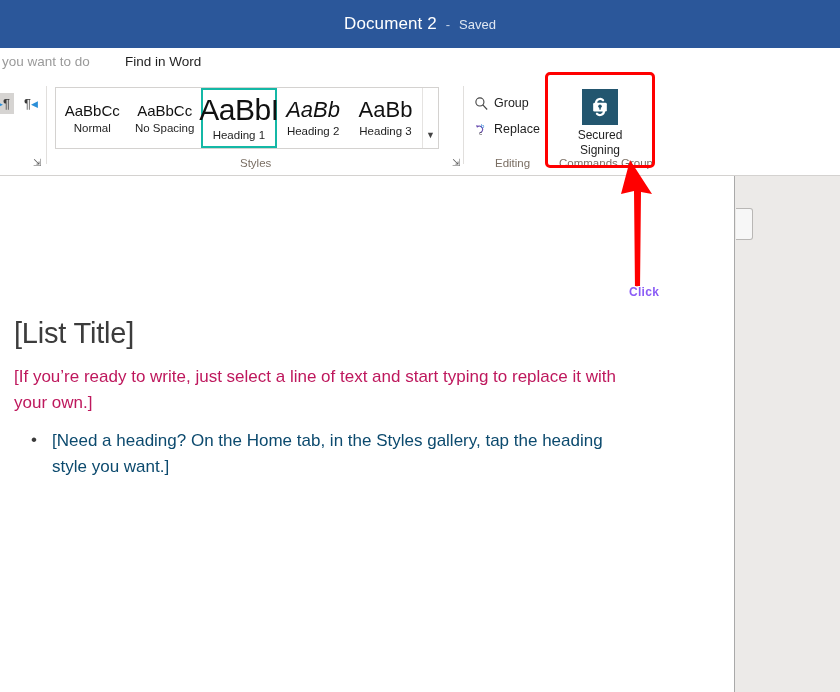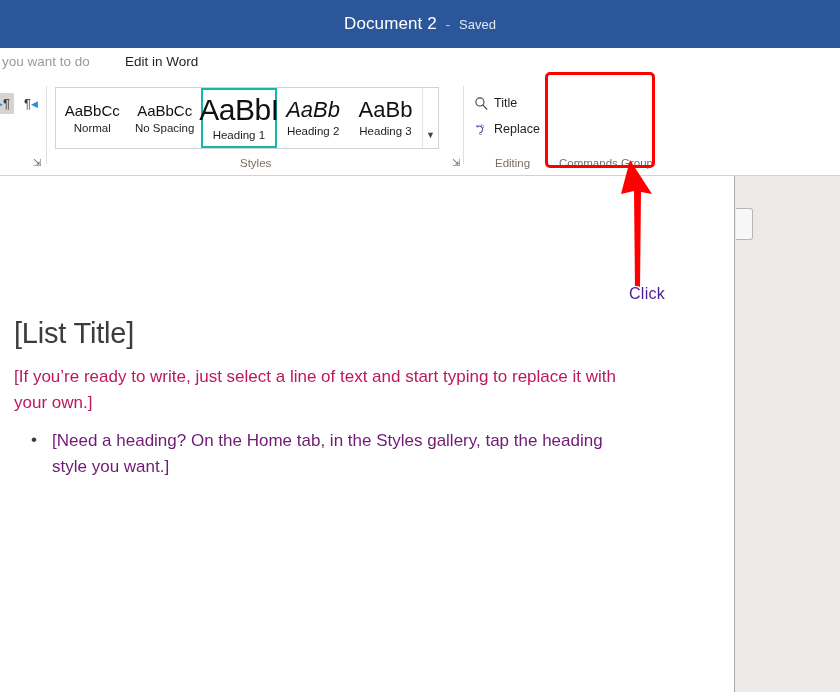--- a/index.html
+++ b/index.html
@@ -273,21 +273,21 @@
   }
   .bullet-list {
     margin: 0;
     padding: 0;
     list-style: none;
   }
   .bullet-li {
     position: relative;
     font-size: 17px;
     line-height: 26px;
-    color: #701a75;
+    color: #0c4a6e;
     padding-left: 38px;
     margin-bottom: 8px;
   }
   .bullet-li::before {
     content: "\2022";
     position: absolute;
     left: 17px;
     top: -1px;
     font-size: 17px;
     color: #3b3b3b;
@@ -296,23 +296,23 @@
   
   .callout-arrow {
     position: absolute;
     left: 608px; top: 160px;
     width: 60px; height: 130px;
     pointer-events: none;
   }
   .click-label {
     position: absolute;
     left: 629px; top: 285px;
-    font-size: 16px;
-    font-weight: normal;
-    color: #4c1d95;
+    font-size: 12px;
+    font-weight: bold;
+    color: #8b5cf6;
     letter-spacing: 0.3px;
     text-shadow:
       -1.5px -1.5px 0 #fff,  1.5px -1.5px 0 #fff,
       -1.5px  1.5px 0 #fff,  1.5px  1.5px 0 #fff,
       -1.5px 0 0 #fff, 1.5px 0 0 #fff,
       0 -1.5px 0 #fff, 0 1.5px 0 #fff;
   }
 </style>
 </head>
 <body>
@@ -322,21 +322,21 @@
   <div class="titlebar">
     <div class="title-group">
       <span class="doc-title">Document 2</span>
       <span class="title-dash">-</span>
       <span class="save-state">Saved</span>
     </div>
   </div>
 
   <div class="tellme-strip">
     <span class="tellme-text">you want to do</span>
-    <span class="edit-in-word">Edit in Word</span>
+    <span class="edit-in-word">Find in Word</span>
   </div>
 
   <div class="ribbon">
 
     <div class="para-dir-wrap">
       <div class="para-btn active">
         <span class="dir-caret">▶</span>
           <span class="pilcrow">¶</span>
       </div>
       <div class="para-btn">
@@ -374,35 +374,50 @@
     <div class="grp-sep" style="left:545px;"></div>
 
     <div class="editing-group">
       <div class="edit-cmd">
         <span class="ico-find">
           <svg width="15" height="15" viewBox="0 0 16 16">
             <circle cx="6.3" cy="6.3" r="4.3" fill="none" stroke="#444" stroke-width="1.2"></circle>
             <line x1="9.4" y1="9.4" x2="14" y2="14.4" stroke="#444" stroke-width="1.2"></line>
           </svg>
         </span>
-        <span>Title</span>
+        <span>Group</span>
       </div>
       <div class="edit-cmd">
         <span class="ico-replace">
           <svg width="15" height="15" viewBox="0 0 16 16">
             <path d="M3 5.5 A3.6 3.6 0 1 1 6 11.5" fill="none" stroke="#6b4fb0" stroke-width="1.2"></path>
             <path d="M2.2 3.2 L3.2 5.8 L5.6 4.6 Z" fill="#6b4fb0"></path>
             <text x="7.5" y="6.2" font-size="6.5" fill="#2b7fd4" font-family="Liberation Sans, sans-serif">b</text>
             <text x="5.5" y="13.6" font-size="6" fill="#444" font-family="Liberation Sans, sans-serif">c</text>
           </svg>
         </span>
         <span>Replace</span>
       </div>
     </div>
 
+    <div class="cmd-group">
+      <div class="ss-icon">
+        <svg width="28" height="28" viewBox="0 0 32 32">
+          <path d="M11.5 11.5 a4.6 4.6 0 0 1 8 -3.2" fill="none" stroke="#ffffff" stroke-width="2.6" stroke-linecap="round"></path>
+          <path d="M20.5 20.5 a4.6 4.6 0 0 1 -8 3.2" fill="none" stroke="#ffffff" stroke-width="2.6" stroke-linecap="round"></path>
+          <rect x="8.2" y="11.2" width="15.6" height="10" rx="1.6" fill="#ffffff"></rect>
+          <circle cx="16" cy="15" r="2" fill="#23566f"></circle>
+          <rect x="15.2" y="15" width="1.7" height="4" fill="#23566f"></rect>
+        </svg>
+      </div>
+      <div class="ss-label">
+        <span>Secured</span><br>
+        <span>Signing</span>
+      </div>
+    </div>
 
     <span class="launcher" style="left:33px;  top:77px;">⇲</span>
     <span class="grp-caption" style="left:240px; top:77px;">Styles</span>
     <span class="launcher" style="left:452px; top:77px;">⇲</span>
     <span class="grp-caption" style="left:495px; top:77px;">Editing</span>
     <span class="grp-caption" style="left:559px; top:77px;">Commands Group</span>
   </div>
 
   <div class="highlight-box"></div>
 

